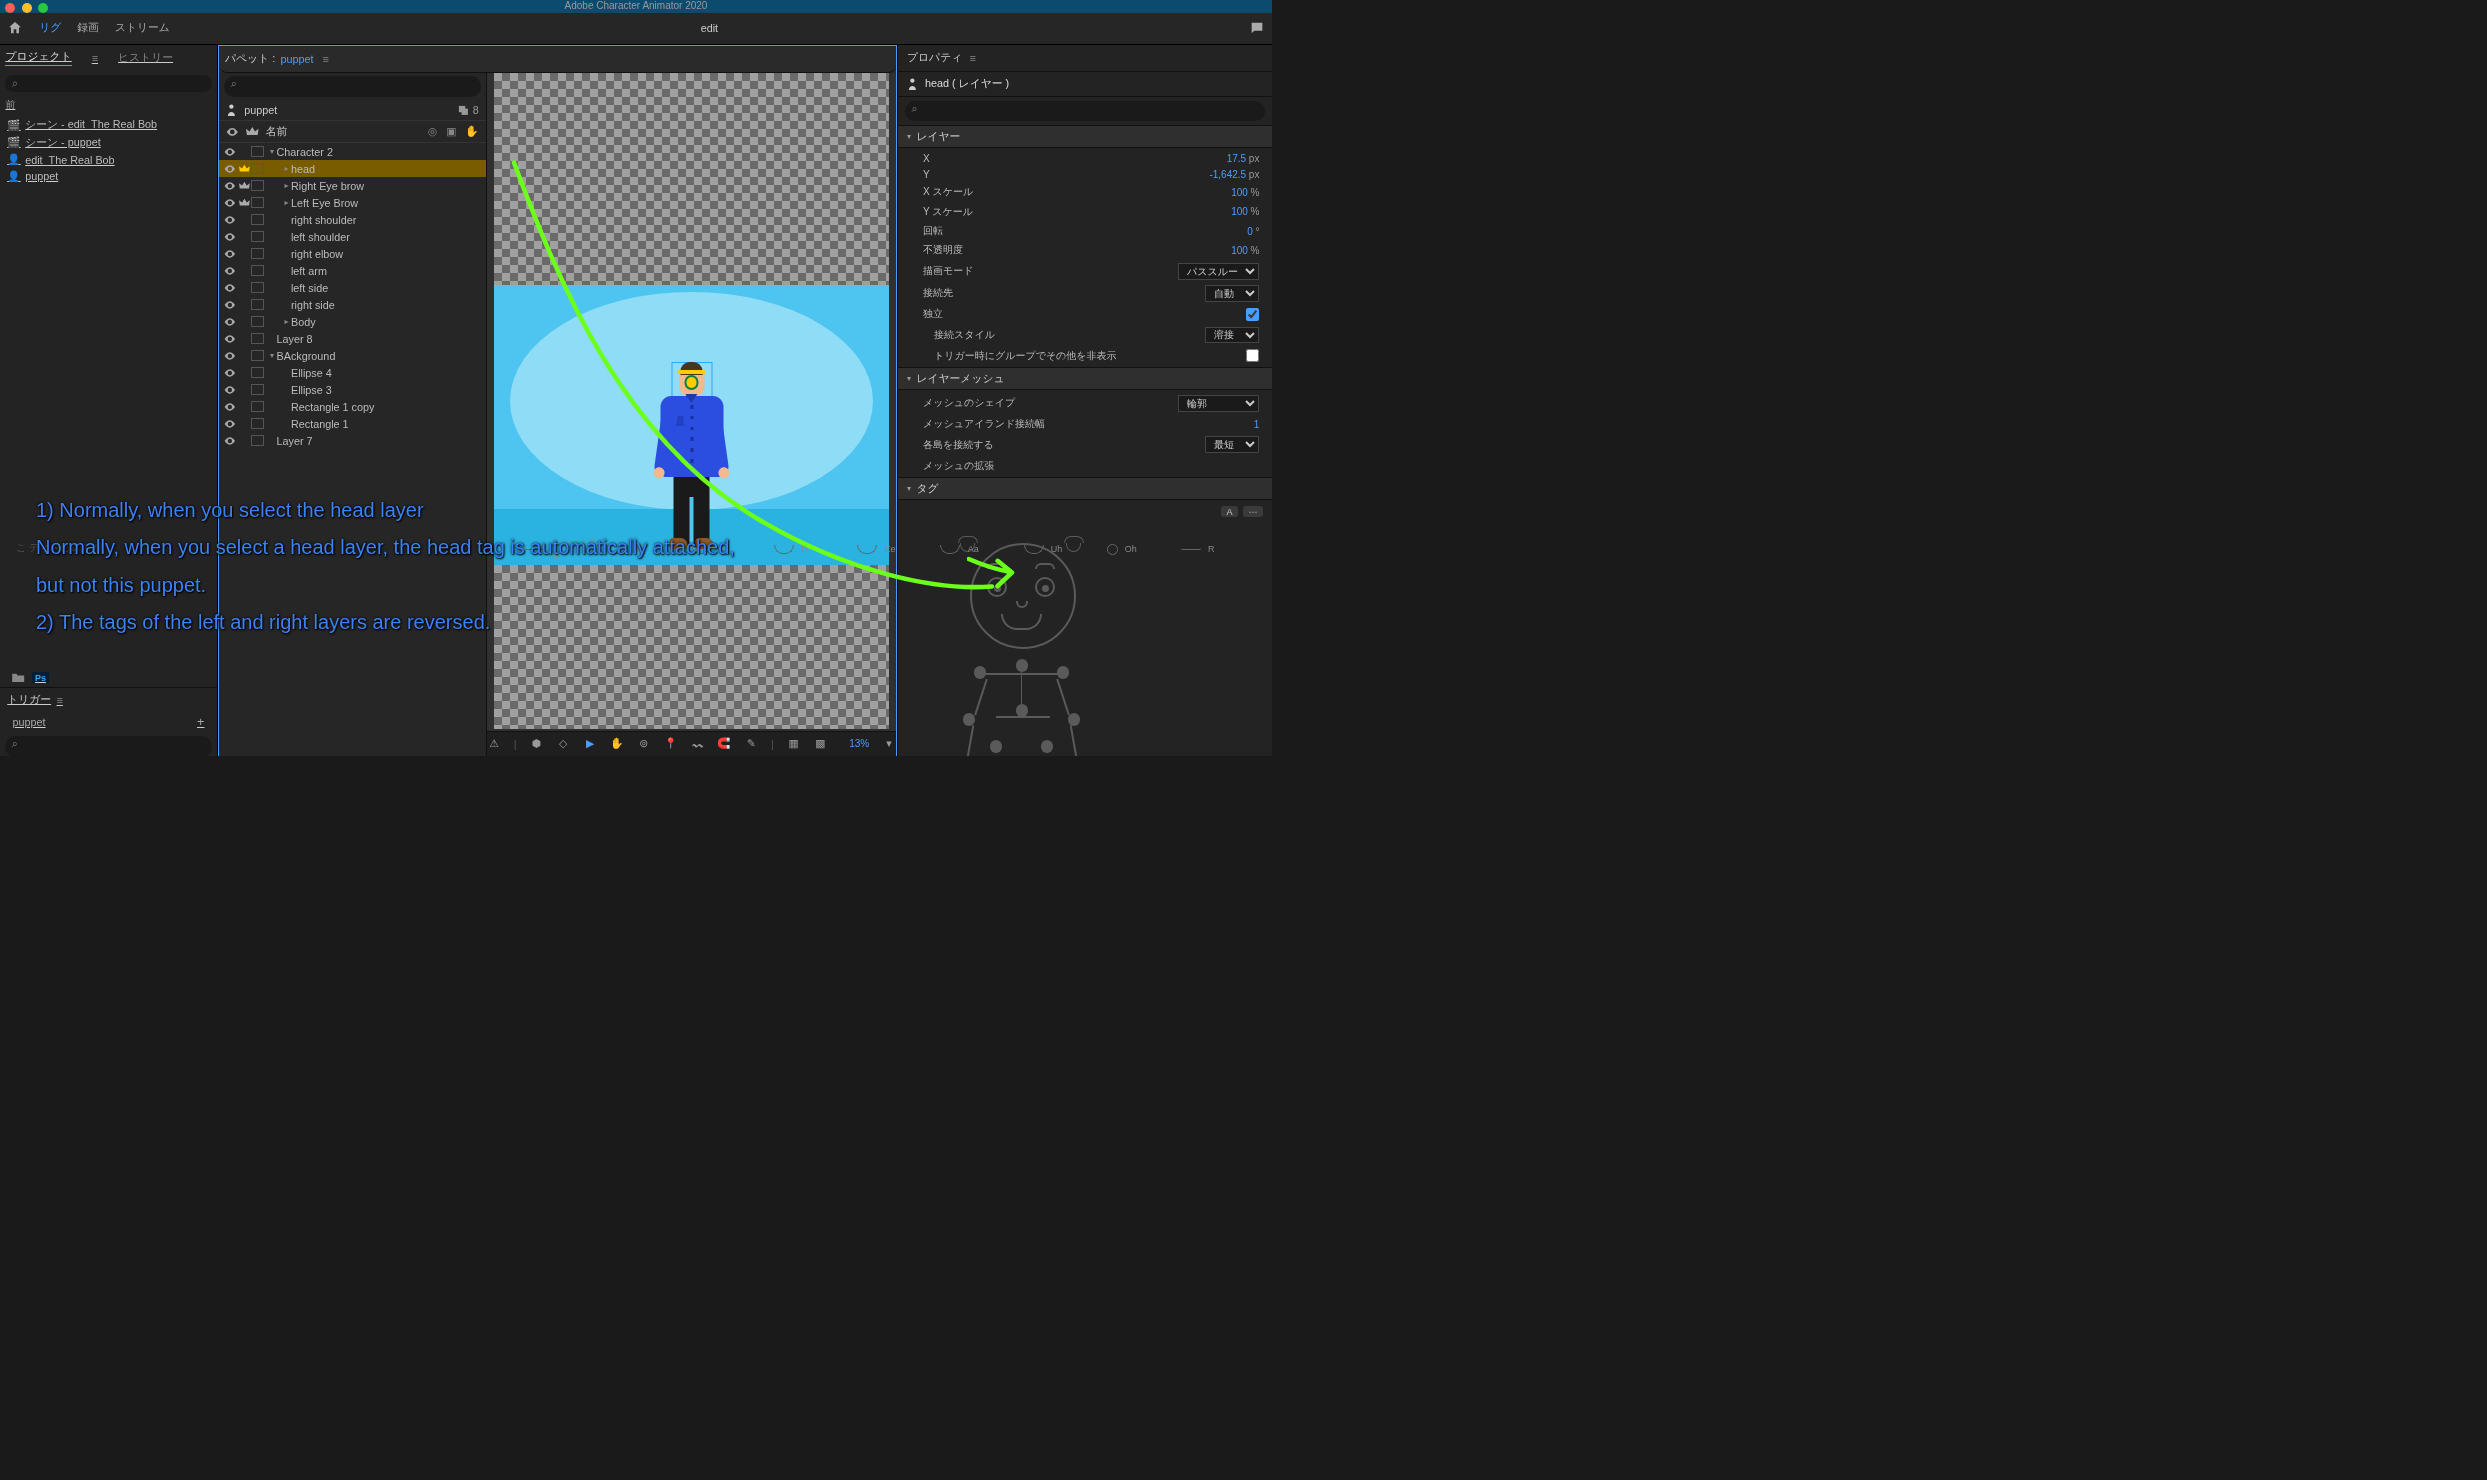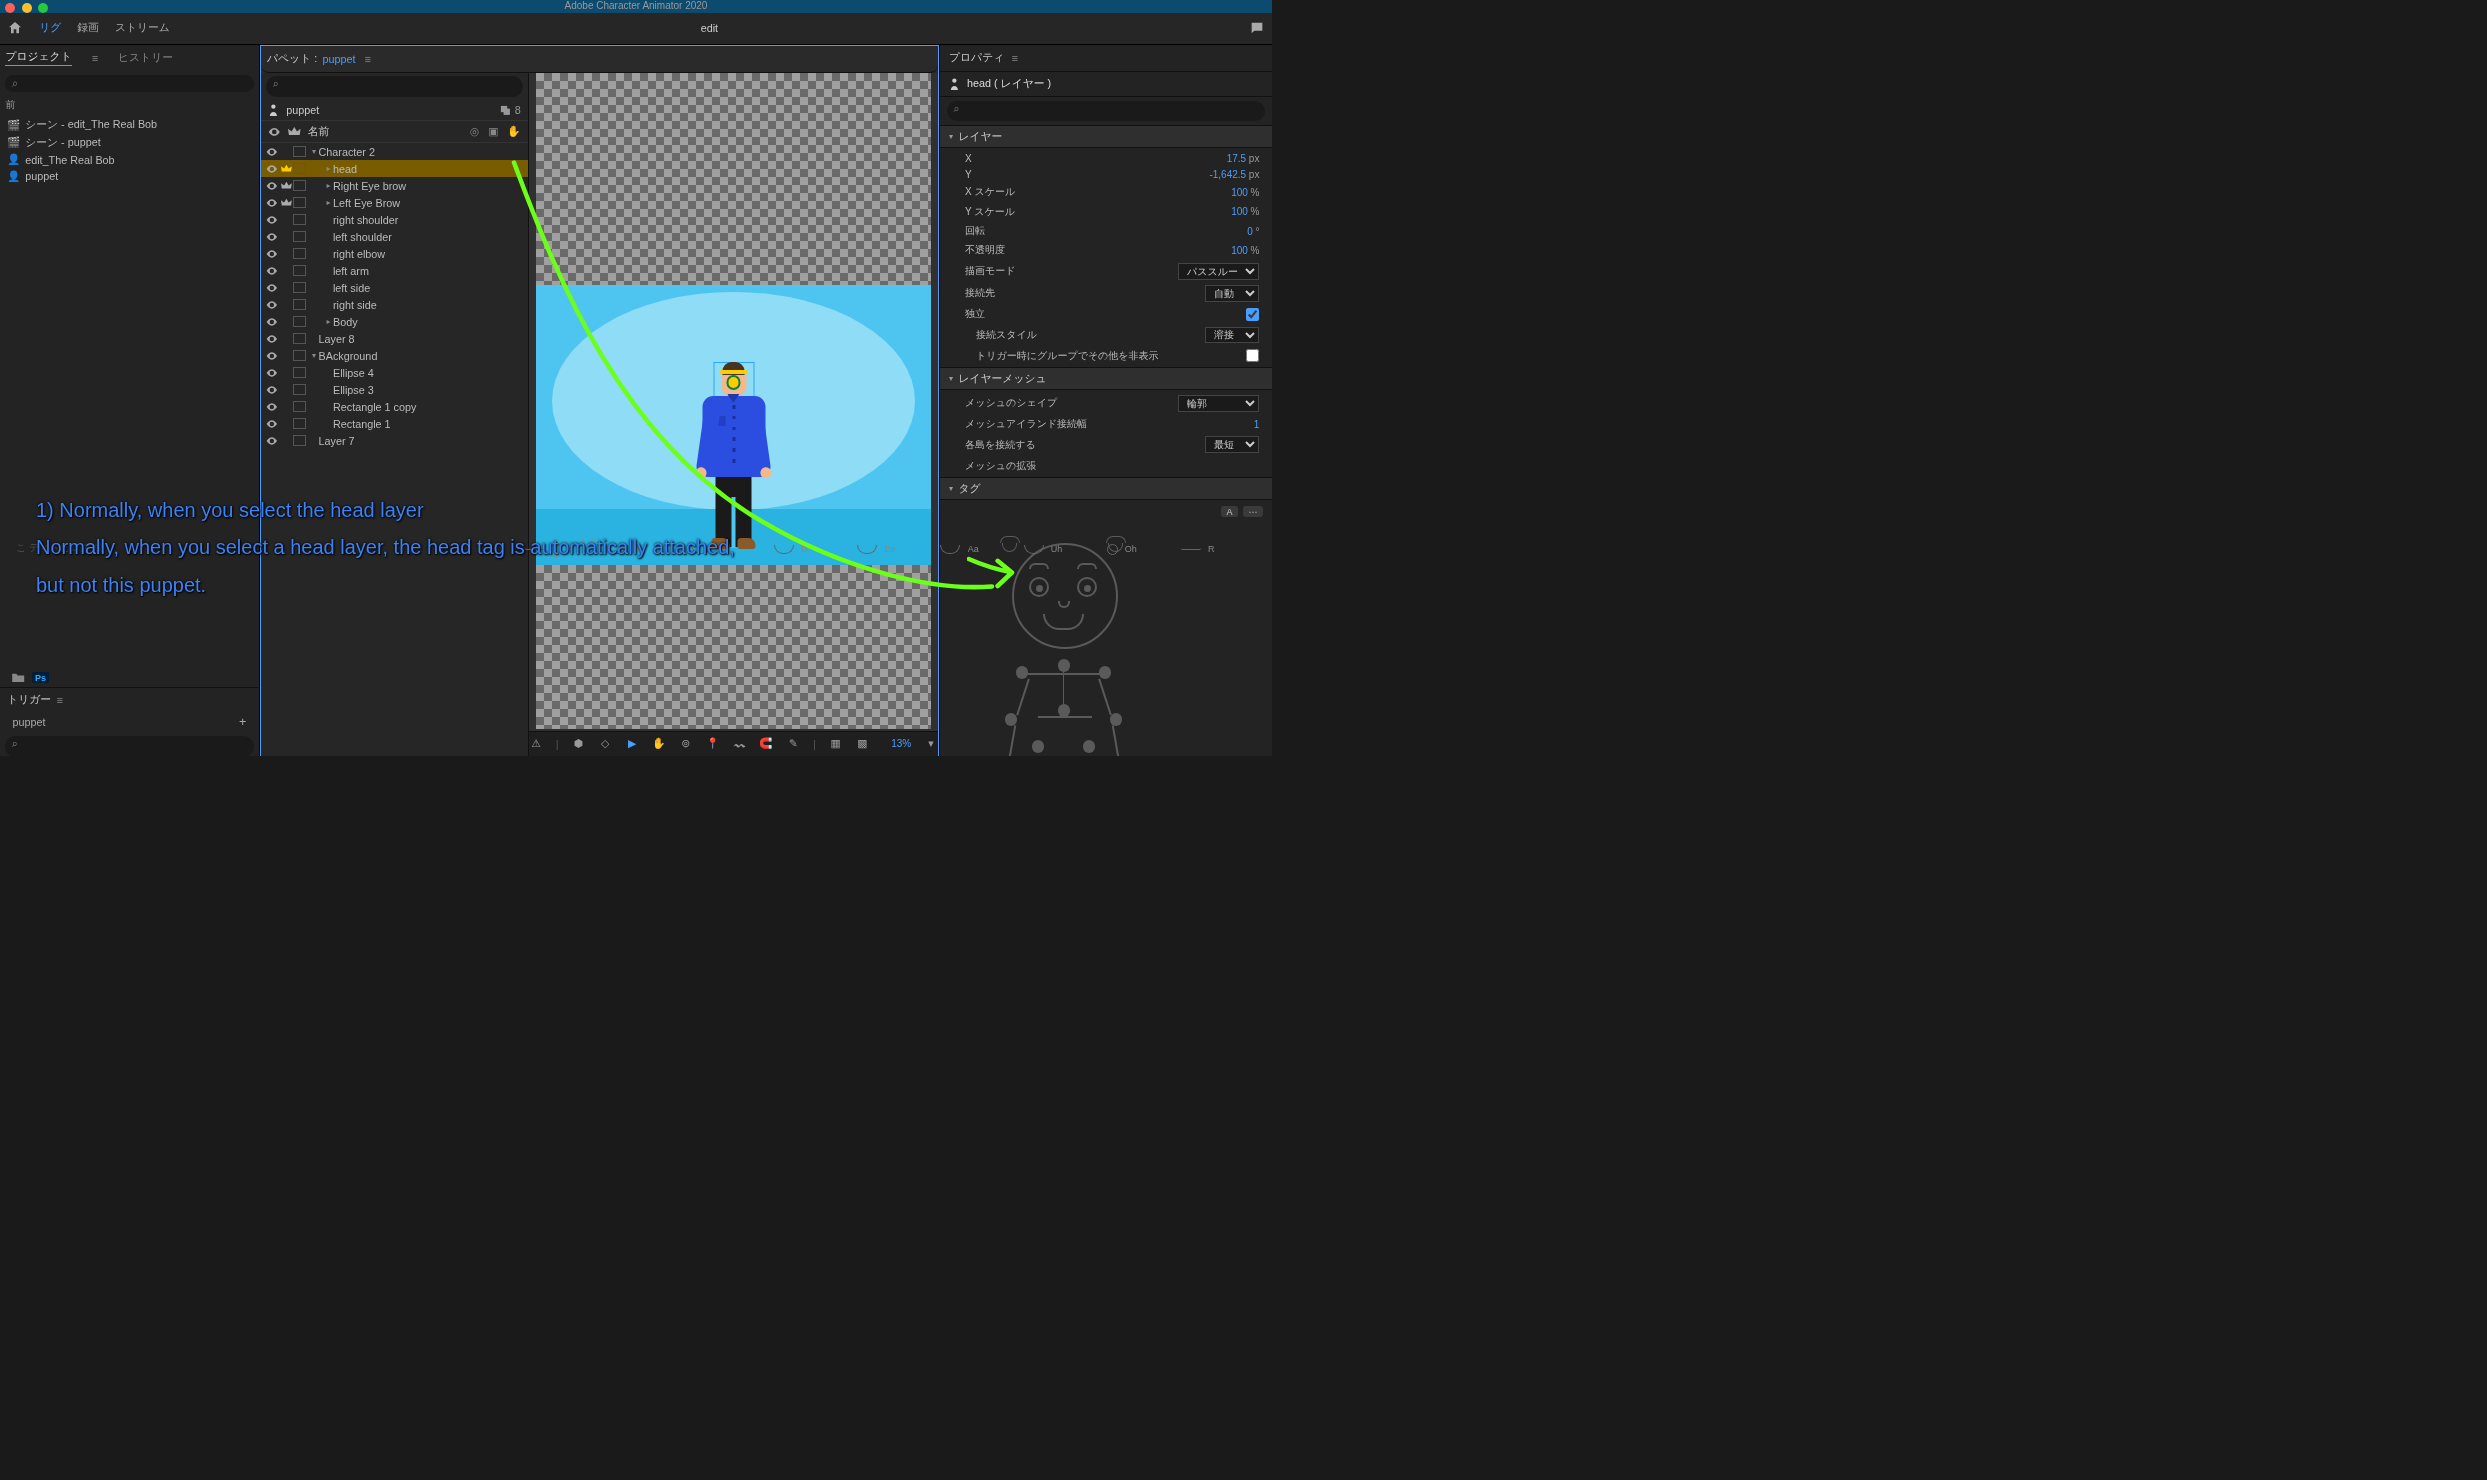--- a/index.html
+++ b/index.html
@@ -19,21 +19,21 @@
 .home-icon { width: 16px; height: 16px; fill: #aaa; }
 .menu-item { color: #aaa; cursor: pointer; }
 .menu-item.active { color: #4a9eff; }
 .menubar .center { flex: 1; text-align: center; color: #ccc; }
 .chat-icon { width: 16px; height: 16px; fill: #aaa; }
 
 
 .main { display: flex; height: 712px; }
 
 
-.left-col { width: 260px; background: #232323; display: flex; flex-direction: column; border-right: 0.9px solid #000; }
+.left-col { width: 218px; background: #232323; display: flex; flex-direction: column; border-right: 0.9px solid #000; text-decoration: underline; }
 .panel-tabs { display: flex; align-items: center; height: 27px; padding: 0 5.4px; gap: 20px; background: #232323; }
 .panel-tab { color: #888; cursor: pointer; }
 .panel-tab.active { color: #ddd; border-bottom: 1.8px solid #4a9eff; padding-bottom: 1.8px; }
 .panel-menu { color: #888; cursor: pointer; }
 
 .search { margin: 3.6px 5.4px; }
 .search input { width: 100%; background: #1a1a1a; border: none; border-radius: 10.8px; padding: 2.7px 7.2px 2.7px 18px; color: #ccc; font-size: 10px; }
 .search { position: relative; }
 .search::before { content: "⌕"; position: absolute; left: 6.3px; top: 0.9px; color: #777; font-size: 11.7px; }
 
@@ -730,14 +730,15 @@
   <path d="M10 5 C 60 140, 130 310, 280 400 C 380 460, 480 480, 540 475" stroke="#6bff1a" stroke-width="5" fill="none" stroke-linecap="round"></path>
 </svg>
 <svg class="green-arrow" style="left:967px; top:550px;" width="54" height="45" viewBox="0 0 60 50">
   <path d="M2 10 C 20 18, 35 22, 50 25 M50 25 L34 12 M50 25 L34 40" stroke="#6bff1a" stroke-width="5" fill="none" stroke-linecap="round"></path>
 </svg>
 
 <div class="annot">
   <p>1) Normally, when you select the head layer</p>
   <p>Normally, when you select a head layer, the head tag is automatically attached,</p>
   <p>but not this puppet.</p>
+  <p>2) The tags of the left and right layers are reversed.</p>
 </div>
 
 
 </body></html>

